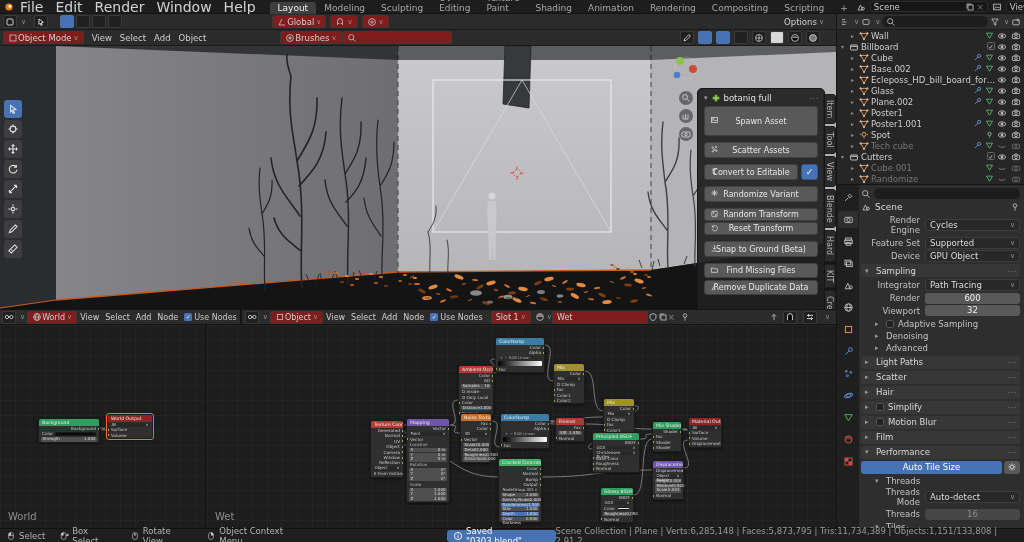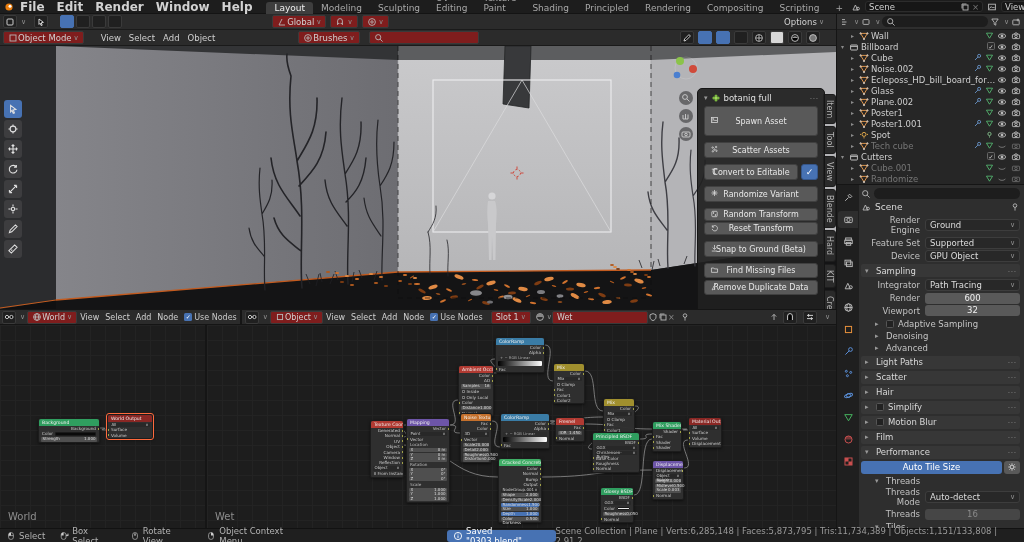--- a/index.html
+++ b/index.html
@@ -1,32 +1,32 @@
 <!DOCTYPE html>
 <html><head>
 <meta charset="utf-8">
 <style>
 * { margin:0; padding:0; box-sizing:border-box; font-family:"DejaVu Sans",sans-serif; }
 html,body { width:1024px; height:542px; overflow:hidden; background:#111; }
 #app { position:relative; width:1024px; height:542px; background:#1d1d1d; font-size:9px; color:#c9c9c9; }
 
 
 #topbar { position:absolute; left:0; top:0; width:1024px; height:14px; background:#1d1d1d; display:flex; align-items:center; border-bottom:1px solid #141414; }
-#topbar .menu { padding:0 6px; color:#d2d2d2; font-size:12px;font-weight:bold; }
+#topbar .menu { padding:0 6px; color:#d2d2d2; font-size:14px; }
 #tb-tabs { display:flex; margin-left:8px; height:14px; align-items:flex-end; }
 #tb-tabs .tab { padding:1px 8px; font-size:9px; color:#a8a8a8; border-radius:3px 3px 0 0; }
 #tb-tabs .tab.active { background:#3e3e3e; color:#f0f0f0; }
 .tb-field { display:flex; align-items:center; background:#161616; border:1px solid #2c2c2c; border-radius:3px; height:11px; padding:0 3px; font-size:8.5px; color:#cfcfcf; }
 .mini-ic { width:10px; height:10px; display:inline-block; vertical-align:middle; }
 .mini-ic svg { width:10px; height:10px; stroke:#b8b8b8; fill:none; stroke-width:0.9; }
 .chev { font-size:7px; color:#8f8f8f; margin-left:2px; }
 
 
 #vp-h1,#vp-h2 { position:absolute; left:0; width:836px; height:16px; background:#2b2b2b; display:flex; align-items:center; border-bottom:1px solid #1a1a1a; font-size:8.5px; }
-#vp-h1 { top:14px; } #vp-h2 { top:30px;gap:9px; }
+#vp-h1 { top:14px; } #vp-h2 { top:30px; }
 .hbtn { display:flex; align-items:center; padding:0 4px; height:13px; border-radius:2px; color:#d0d0d0; white-space:nowrap; }
 .hbtn.dark { background:#7f1d1d; border:1px solid #3a3a3a; }
 .icbox { width:14px; height:13px; background:#202020; border:1px solid #3a3a3a; border-radius:2px; display:flex; align-items:center; justify-content:center; margin-right:2px; }
 .icbox.blue { background:#4772b3; border-color:#4772b3; }
 .icbox.white { background:#d8d8d8; }
 #vp-canvas { position:absolute; left:0; top:46px; width:836px; height:263px; overflow:hidden; background:#333436; }
 #vp-overlay { position:absolute; left:30px; top:58px; color:#ececec; font-size:9.5px; text-shadow:0 1px 2px rgba(0,0,0,.7); pointer-events:none; }
 #vp-overlay .l2 { font-size:8.5px; color:#d2d2d2; margin-top:2px; }
 #vp-toolbar { position:absolute; left:4px; top:54px; display:flex; flex-direction:column; gap:2px; }
 #vp-toolbar .tool { width:18px; height:18px; background:#3d3d3f; border-radius:3px; display:flex; align-items:center; justify-content:center; }
@@ -125,21 +125,21 @@
         <span class="menu">Window</span>
         <span class="menu">Help</span>
       </span>
     <div id="tb-tabs">
         <span class="tab active">Layout</span>
         <span class="tab">Modeling</span>
         <span class="tab">Sculpting</span>
         <span class="tab">UV Editing</span>
         <span class="tab">Texture Paint</span>
         <span class="tab">Shading</span>
-        <span class="tab">Principled</span>
+        <span class="tab">Animation</span>
         <span class="tab">Rendering</span>
         <span class="tab">Compositing</span>
         <span class="tab">Scripting</span>
         <span class="tab">+</span>
       </div>
     <div style="margin-left:auto;display:flex;align-items:center;gap:4px;margin-right:4px">
       <span class="mini-ic"><svg viewBox="0 0 10 10">
             <path d="M2 8 L4.4 3 L6.8 8 Z"></path>
             <circle cx="7" cy="6.6" r="1.4"></circle>
           </svg></span>
@@ -1099,21 +1099,21 @@
         </div>
         <div class="orow">
           <span class="sp" style="width: 14px;"></span>
           <span style="font-size: 6px; color: rgb(138, 138, 138); width: 8px;">▸</span>
           <span class="oic"><svg viewBox="0 0 10 10" style="width:10px;height:10px;fill:none;stroke:#c9c9c9;stroke-width:0.9;color:#c9c9c9">
               <path d="M1.6 2.4 H8.4 L5 8 Z" stroke="#ef9e4e"></path>
               <circle cx="1.6" cy="2.4" r="0.7" fill="#ef9e4e"></circle>
               <circle cx="8.4" cy="2.4" r="0.7" fill="#ef9e4e"></circle>
               <circle cx="5" cy="8" r="0.7" fill="#ef9e4e"></circle>
             </svg></span>
-          <span class="nm">Noise.002</span>
+          <span class="nm">Base.002</span>
           <span class="oic"><svg viewBox="0 0 10 10" style="width:9px;height:9px;fill:none;stroke:#c9c9c9;stroke-width:0.9;color:#c9c9c9">
               <path d="M2.2 7.8 L5.6 4.4" stroke="#6f9fd8"></path>
               <circle cx="6.8" cy="3.2" r="1.7" stroke="#6f9fd8"></circle>
             </svg></span>
           <span class="oic"><svg viewBox="0 0 10 10" style="width:9px;height:9px;fill:none;stroke:#c9c9c9;stroke-width:0.9;color:#c9c9c9">
               <path d="M1.6 2.4 H8.4 L5 8 Z" stroke="#59c477"></path>
             </svg></span>
           <span class="rt">
             <span class="oic"><svg viewBox="0 0 10 10" style="width:10px;height:10px;fill:none;stroke:#c9c9c9;stroke-width:0.9;color:#c9c9c9">
                 <ellipse cx="5" cy="5" rx="3.6" ry="2.2" stroke="#bdbdbd"></ellipse>
@@ -1479,21 +1479,21 @@
         <span style="margin-left:4px;color:#dadada">Scene</span>
         <span class="mini-ic" style="margin-left:auto"><svg viewBox="0 0 10 10">
               <circle cx="5" cy="3.6" r="1.8"></circle>
               <path d="M5 5.4 V8.6"></path>
             </svg></span>
       </div>
       <div id="prop-rows">
           <div class="prow">
             <span class="plabel">Render Engine</span>
             <div class="pdd">
-              <span>Ground</span>
+              <span>Cycles</span>
               <span class="chev">∨</span>
             </div>
           </div>
           <div class="prow">
             <span class="plabel">Feature Set</span>
             <div class="pdd">
               <span>Supported</span>
               <span class="chev">∨</span>
             </div>
           </div>

